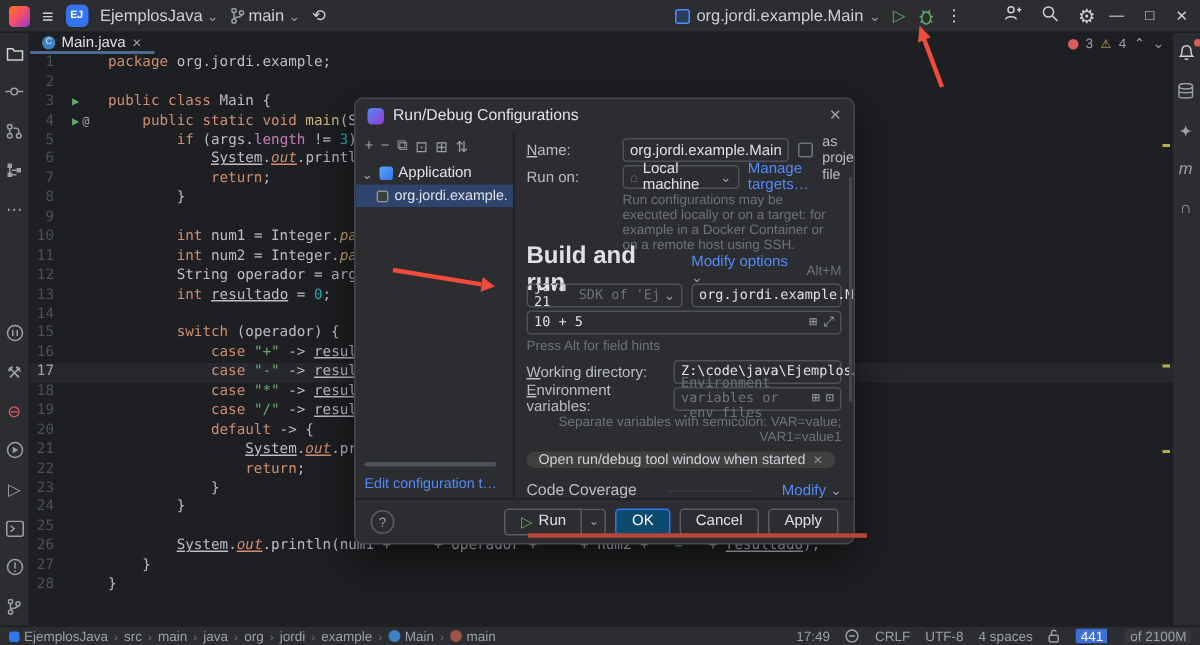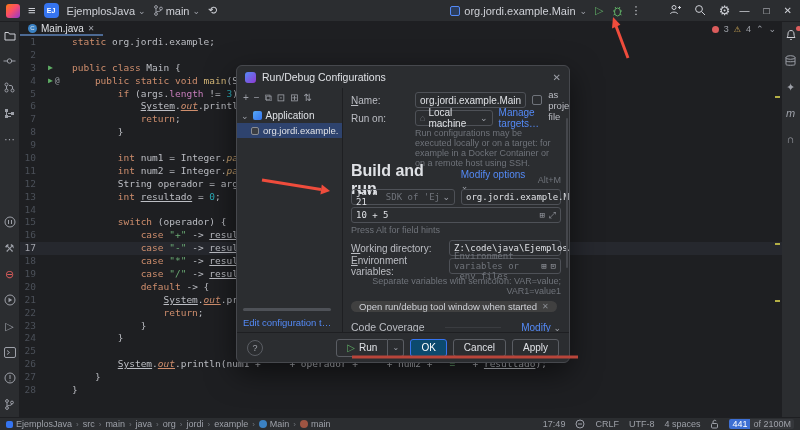--- a/index.html
+++ b/index.html
@@ -75,21 +75,21 @@
     border-top:1px solid #1e1f22; display:flex; align-items:center; font-size:9px; color:#9da0a8; padding:0 6px; }
   .crumbs { display:flex; align-items:center; gap:4px; }
   .crumb { display:flex; align-items:center; gap:3px; }
   .crumb-sep { color:#6f737a; font-size:8px; }
   .mini-sq { width:7px; height:7px; border-radius:2px; background:#3574f0; display:inline-block; }
   .mini-c { width:8px; height:8px; border-radius:50%; background:#3b82c4; display:inline-block; }
   .mini-m { width:8px; height:8px; border-radius:50%; background:#9e5442; display:inline-block; }
   .status-right { margin-left:auto; display:flex; gap:10px; }
   .mem { display:flex; align-items:center; border-radius:2px; overflow:hidden; }
   .mem-used { background:#3d6fd4; color:#fff; padding:0 3px; }
-  .mem-total { padding:0 3px; background:#35373b; }
+  .mem-total { padding:0 3px; background:#35373b;margin-left:12px; }
 
   
   .dialog { position:absolute; left:236px; top:65px; width:334px; height:298px; background:#2b2d30;
     border:1px solid #46484d; border-radius:6px; box-shadow:0 10px 30px rgba(0,0,0,.55);
     color:#dfe1e5; font-size:10.5px; display:flex; flex-direction:column; }
   .dlg-title { height:22px; flex:none; display:flex; align-items:center; gap:6px; padding:0 8px; }
   .dlg-title-ico { width:11px; height:11px; border-radius:3px; background:linear-gradient(135deg,#548af7,#9039d0); }
   .dlg-title-text { font-size:10.5px; color:#dfe1e5; }
   .dlg-close { margin-left:auto; color:#9da0a8; font-size:10px; }
   .dlg-body { flex:1; display:flex; min-height:0; position:relative; }
@@ -304,21 +304,21 @@
       <span>4</span>
       <span>⌃</span>
       <span>⌄</span>
     </div>
   </div>
 
   <div class="editor" id="editor">
     <div class="scroll-mark" style="top:60px;"></div>
     <div class="scroll-mark" style="top:207px;"></div>
     <div class="scroll-mark" style="top:264px;"></div>
-  <div class="line"><span class="ln">1</span><span class="gut"></span><span class="code"><span class="kw">static</span><span class="pl"> org.jordi.example;</span></span></div>
+  <div class="line"><span class="ln">1</span><span class="gut"></span><span class="code"><span class="kw">package</span><span class="pl"> org.jordi.example;</span></span></div>
       <div class="line"><span class="ln">2</span><span class="gut"></span><span class="code"></span></div>
       <div class="line"><span class="ln">3</span><span class="gut"><span class="runico">▶</span></span><span class="code"><span class="kw">public class</span><span class="pl"> Main {</span></span></div>
       <div class="line"><span class="ln">4</span><span class="gut"><span class="runico">▶</span><span class="atico">@</span></span><span class="code"><span class="pl">    </span><span class="kw">public static void</span><span class="mth"> main</span><span class="pl">(String[] args) {</span></span></div>
       <div class="line"><span class="ln">5</span><span class="gut"></span><span class="code"><span class="pl">        </span><span class="kw">if</span><span class="pl"> (args.</span><span class="fld">length</span><span class="pl"> != </span><span class="num">3</span><span class="pl">) {</span></span></div>
       <div class="line"><span class="ln">6</span><span class="gut"></span><span class="code"><span class="pl">            </span><span class="und">System</span><span class="pl">.</span><span class="outf">out</span><span class="pl">.println(</span><span class="str">"Detectados argumentos invalidos"</span><span class="pl">);</span></span></div>
       <div class="line"><span class="ln">7</span><span class="gut"></span><span class="code"><span class="pl">            </span><span class="kw">return</span><span class="pl">;</span></span></div>
       <div class="line"><span class="ln">8</span><span class="gut"></span><span class="code"><span class="pl">        }</span></span></div>
       <div class="line"><span class="ln">9</span><span class="gut"></span><span class="code"></span></div>
       <div class="line"><span class="ln">10</span><span class="gut"></span><span class="code"><span class="pl">        </span><span class="kw">int</span><span class="pl"> num1 = Integer.</span><span class="smth">parseInt</span><span class="pl">(args[</span><span class="num">0</span><span class="pl">]);</span></span></div>
       <div class="line"><span class="ln">11</span><span class="gut"></span><span class="code"><span class="pl">        </span><span class="kw">int</span><span class="pl"> num2 = Integer.</span><span class="smth">parseInt</span><span class="pl">(args[</span><span class="num">2</span><span class="pl">]);</span></span></div>

